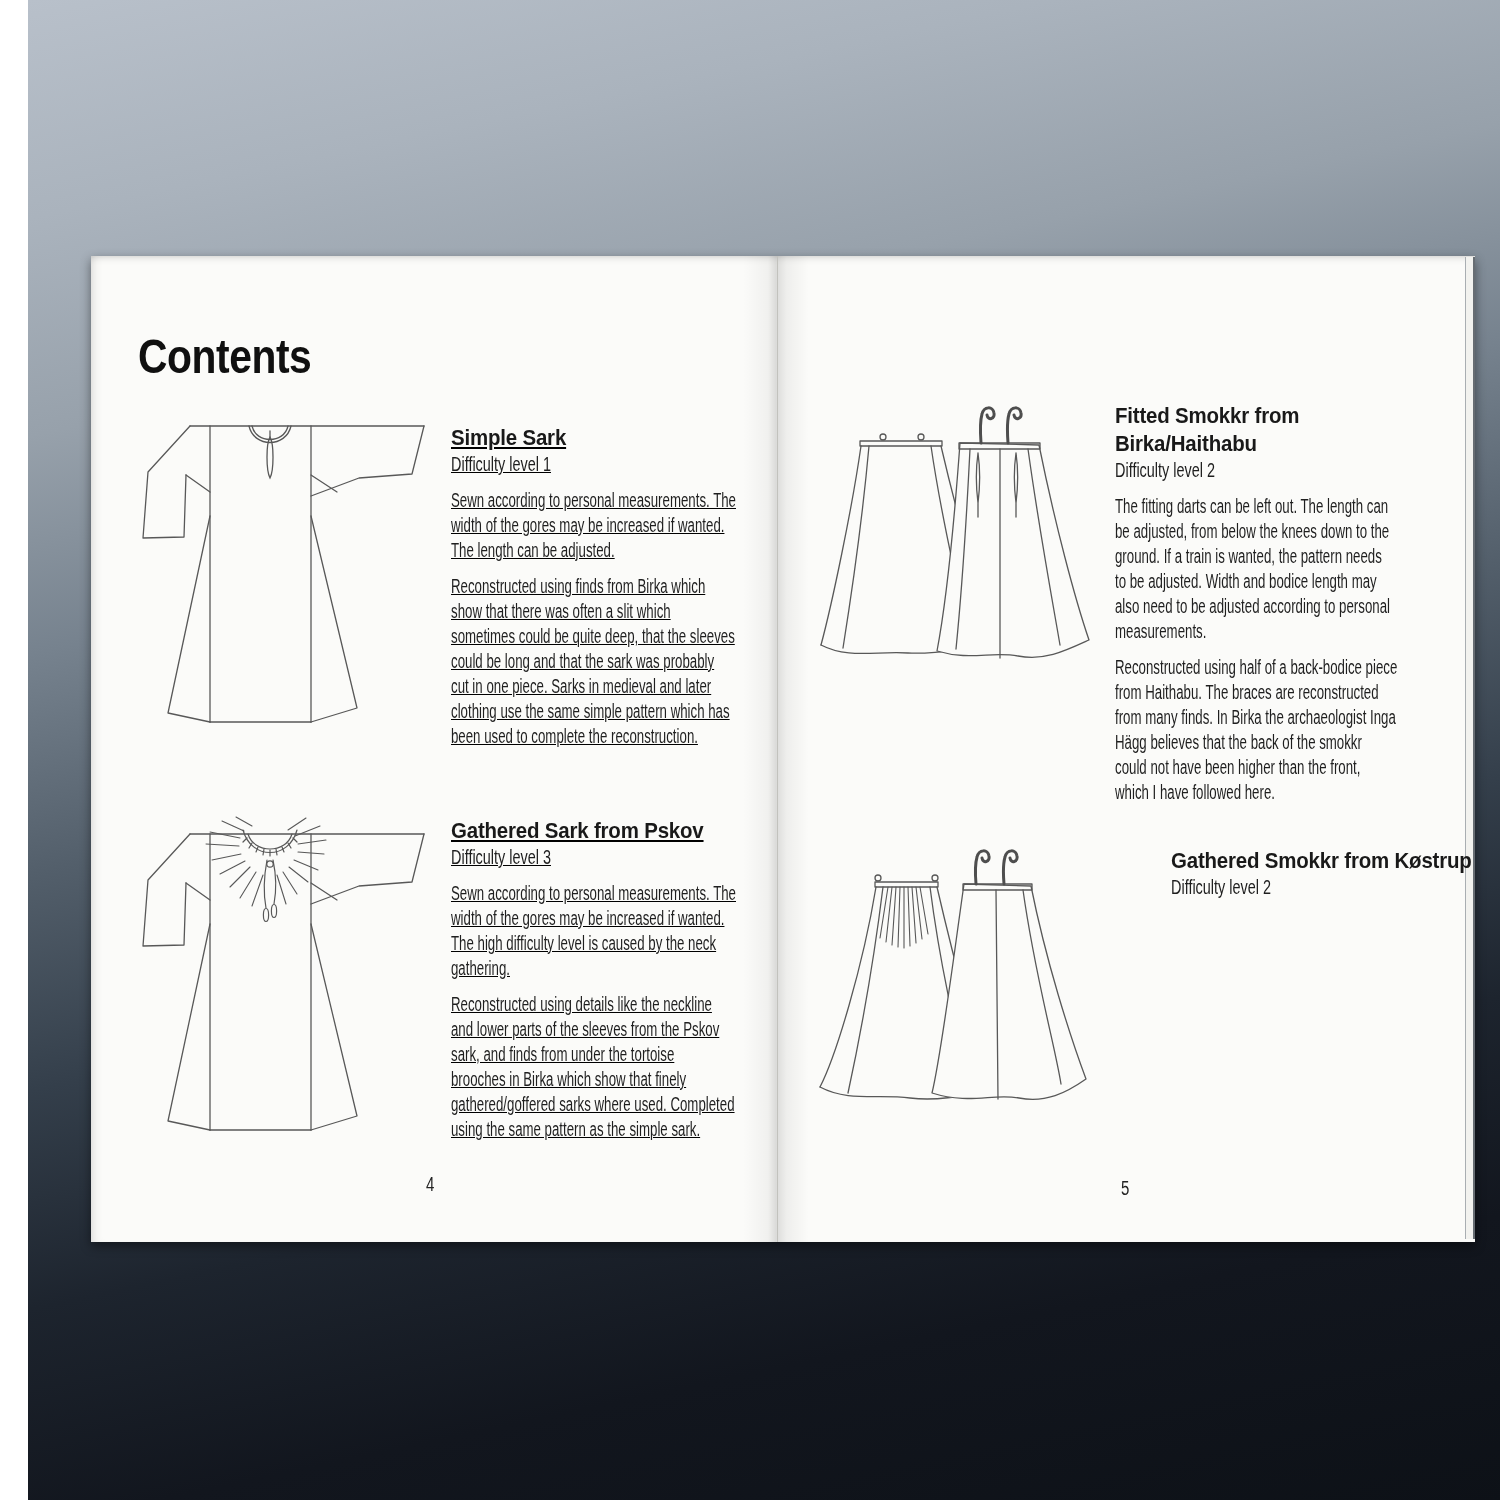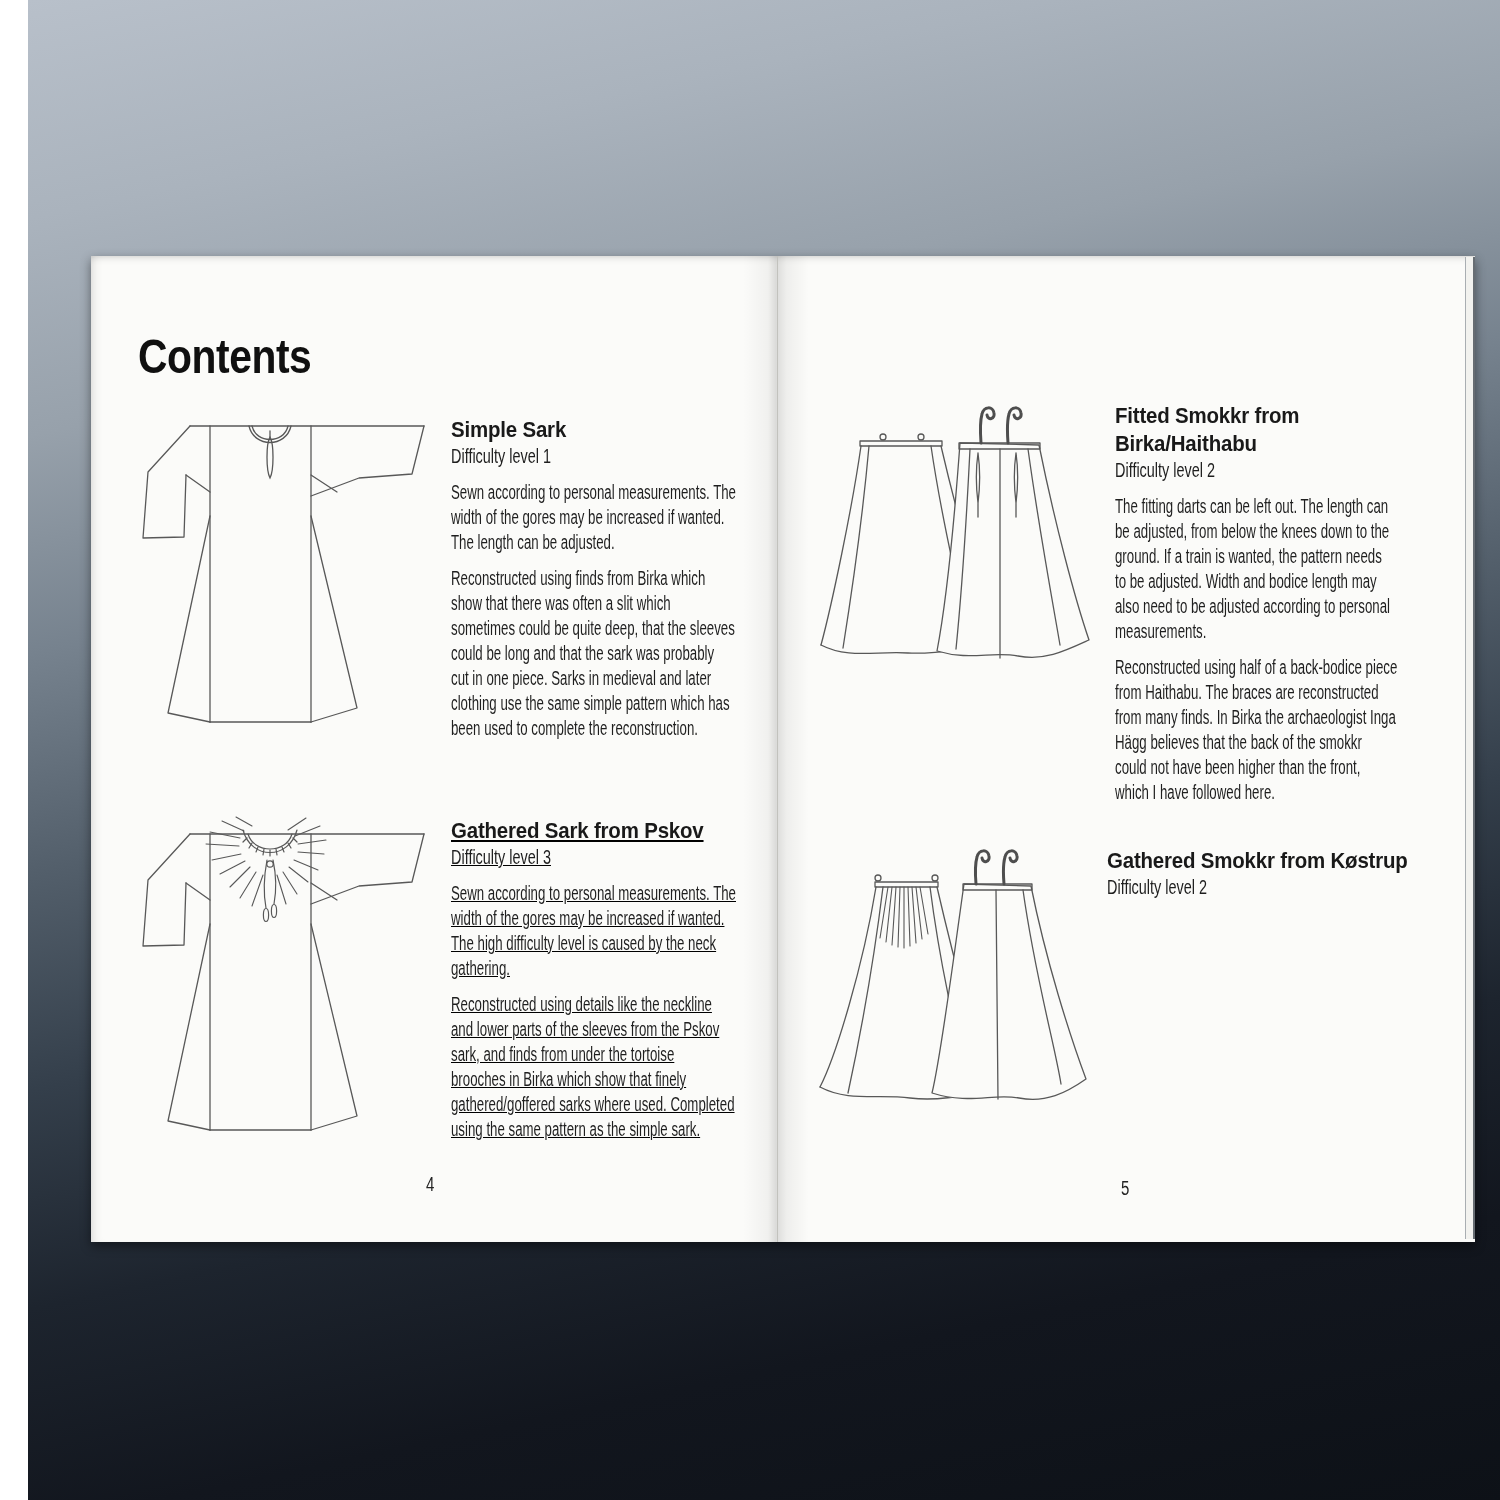--- a/index.html
+++ b/index.html
@@ -88,21 +88,21 @@
       </defs>
       <use href="#sark-base"></use>
       <g fill="none" stroke="#585858" stroke-width="1.3" stroke-linecap="round">
         <path d="M112,4 C116,22 144,22 148,4"></path>
         <path d="M109,4 C114,26 146,26 151,4"></path>
         <path d="M130,9 V15"></path>
         <path d="M130,15 C134,22 134,48 130,56 C126,48 126,22 130,15"></path>
       </g>
     </svg>
 
-    <div class="entry-text" style="left:360px; top:160px;">
+    <div class="entry-text" style="left:360px; top:168px;text-decoration:underline;">
       <div class="h">Simple Sark</div>
       <div class="diff">Difficulty level 1</div>
       <div class="para lines">
           <div class="tl">Sewn according to personal measurements. The</div>
           <div class="tl">width of the gores may be increased if wanted.</div>
           <div class="tl">The length can be adjusted.</div>
         </div>
       <div class="para lines">
           <div class="tl">Reconstructed using finds from Birka which</div>
           <div class="tl">show that there was often a slit which</div>
@@ -222,20 +222,20 @@
         <rect x="145" y="38" width="69" height="6" fill="none"></rect>
         <path fill="none" d="M178,44 L180,253"></path>
         <path fill="none" d="M205,44 C217,130 237,200 243,238"></path>
       </g>
       <g fill="none" stroke="#4e4e4e" stroke-width="3" stroke-linecap="round">
         <path d="M158,38 C157,26 157,18 159,11 C161,3 170,3 171,10 C172,16 165,18 164,12"></path>
         <path d="M186,38 C185,26 185,18 187,11 C189,3 198,3 199,10 C200,16 193,18 192,12"></path>
       </g>
     </svg>
 
-    <div class="entry-text" style="left:1016px; top:591px;">
+    <div class="entry-text" style="left:1080px; top:591px;">
       <div class="h">Gathered Smokkr from Køstrup</div>
       <div class="diff">Difficulty level 2</div>
     </div>
 
     <div class="pnum" style="left:1030px; top:921px;">5</div>
   </div>
 </div>
 
 </body></html>

